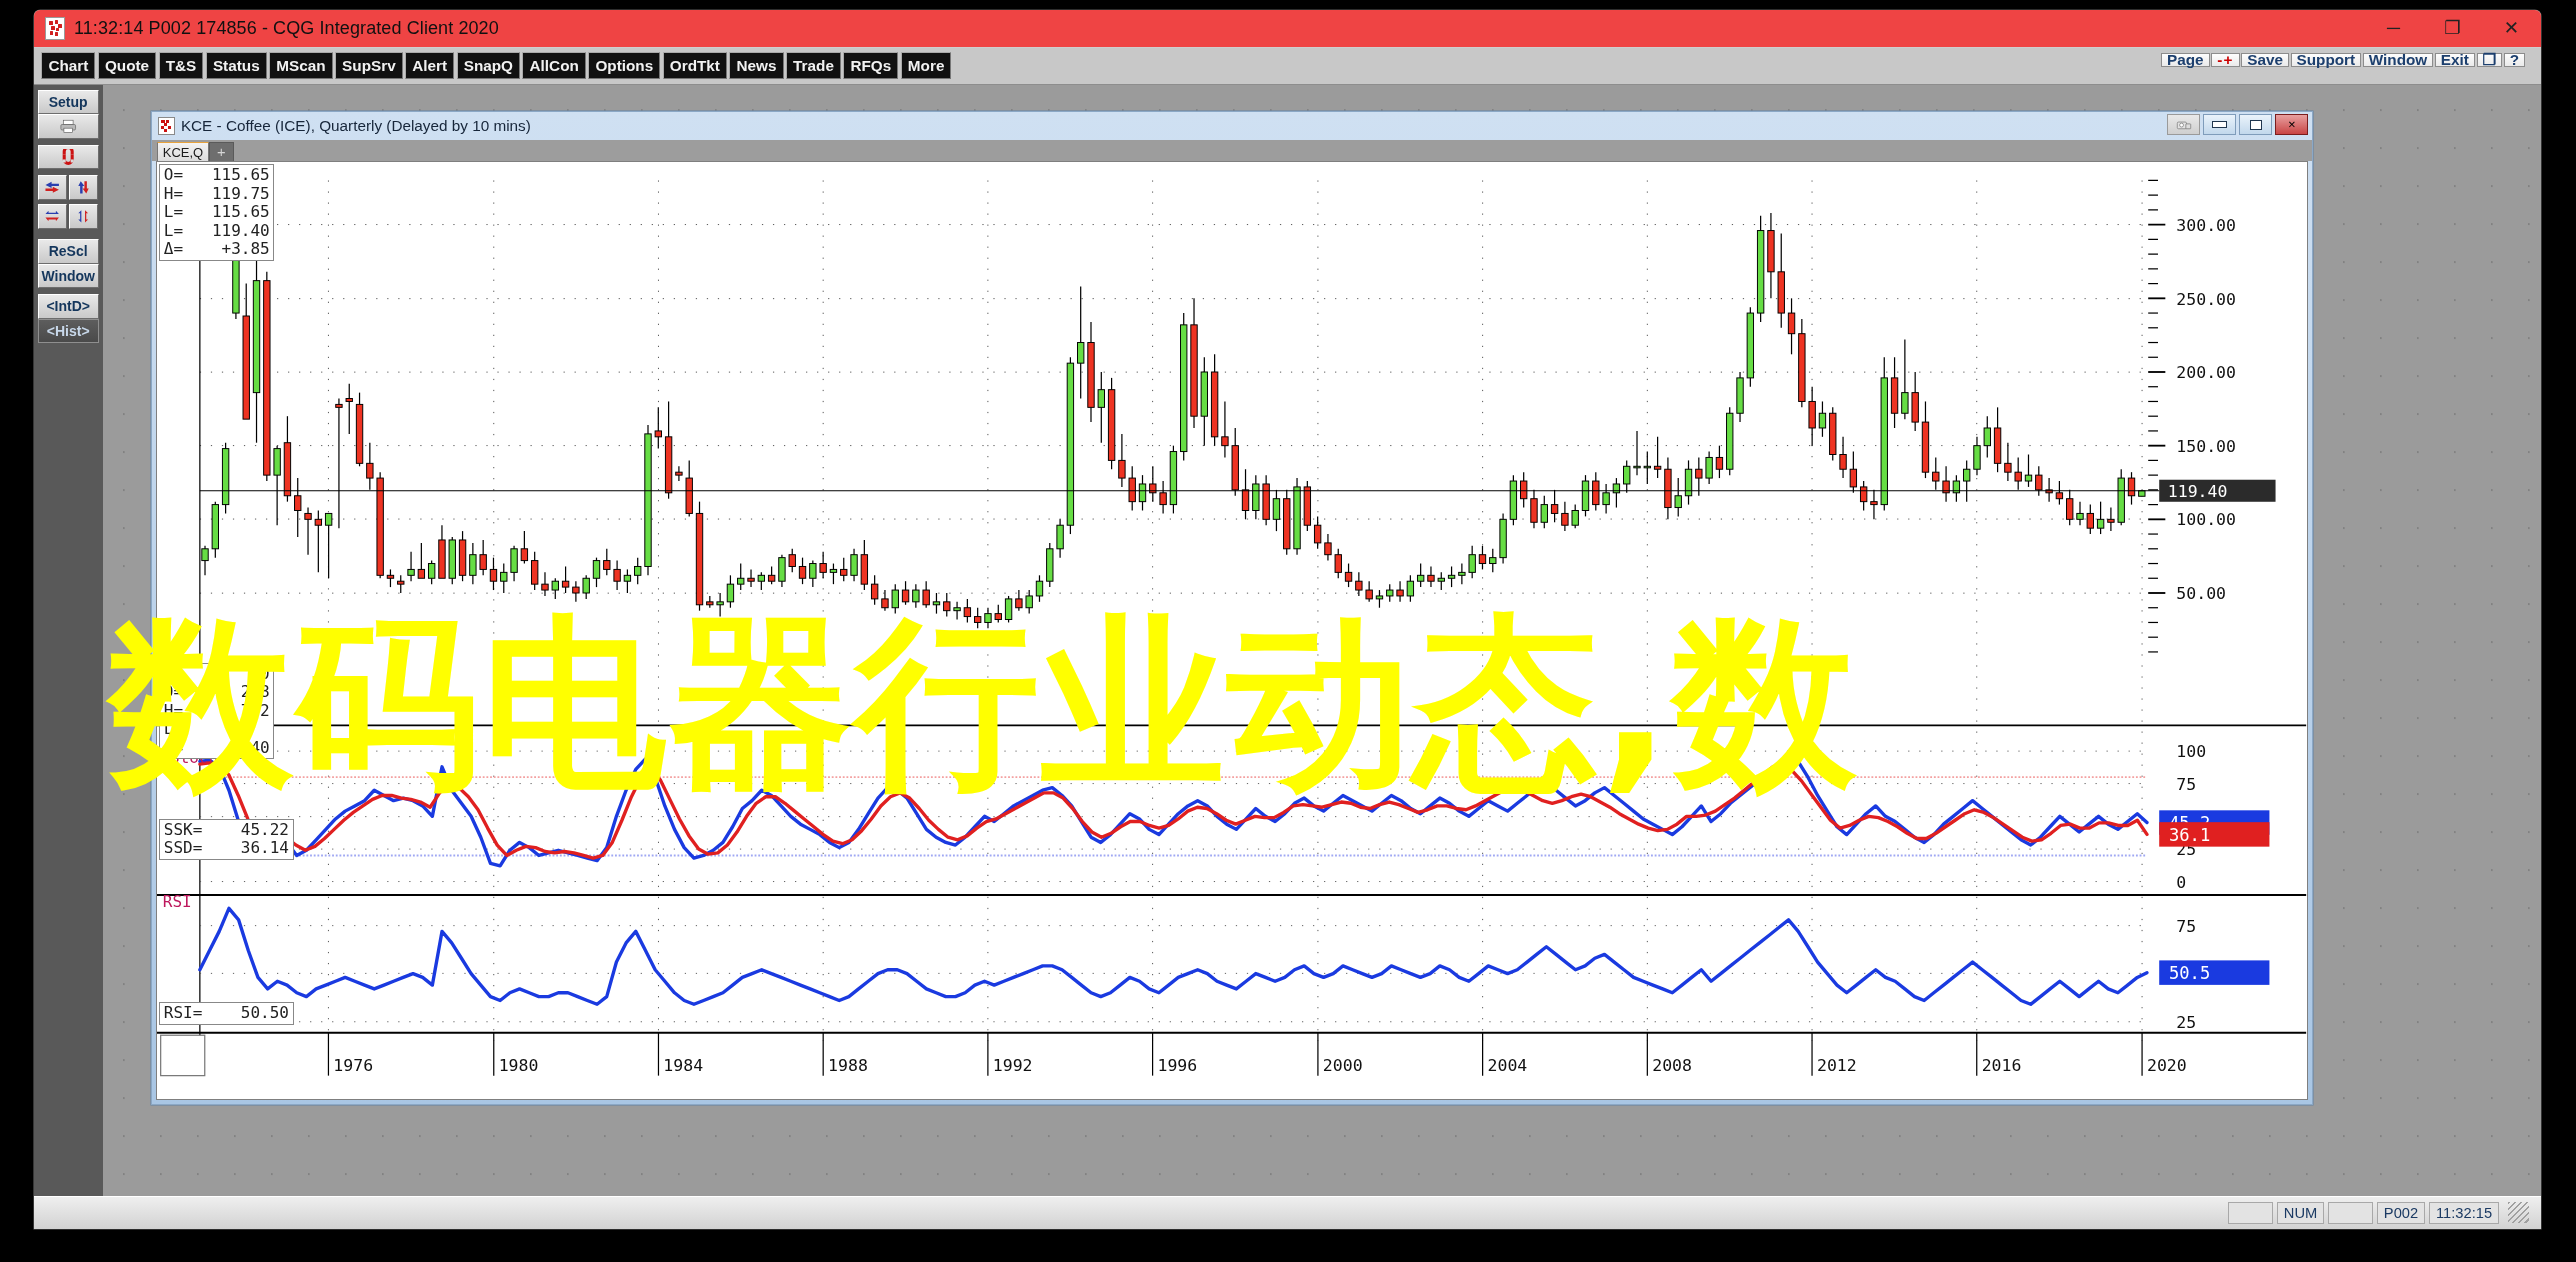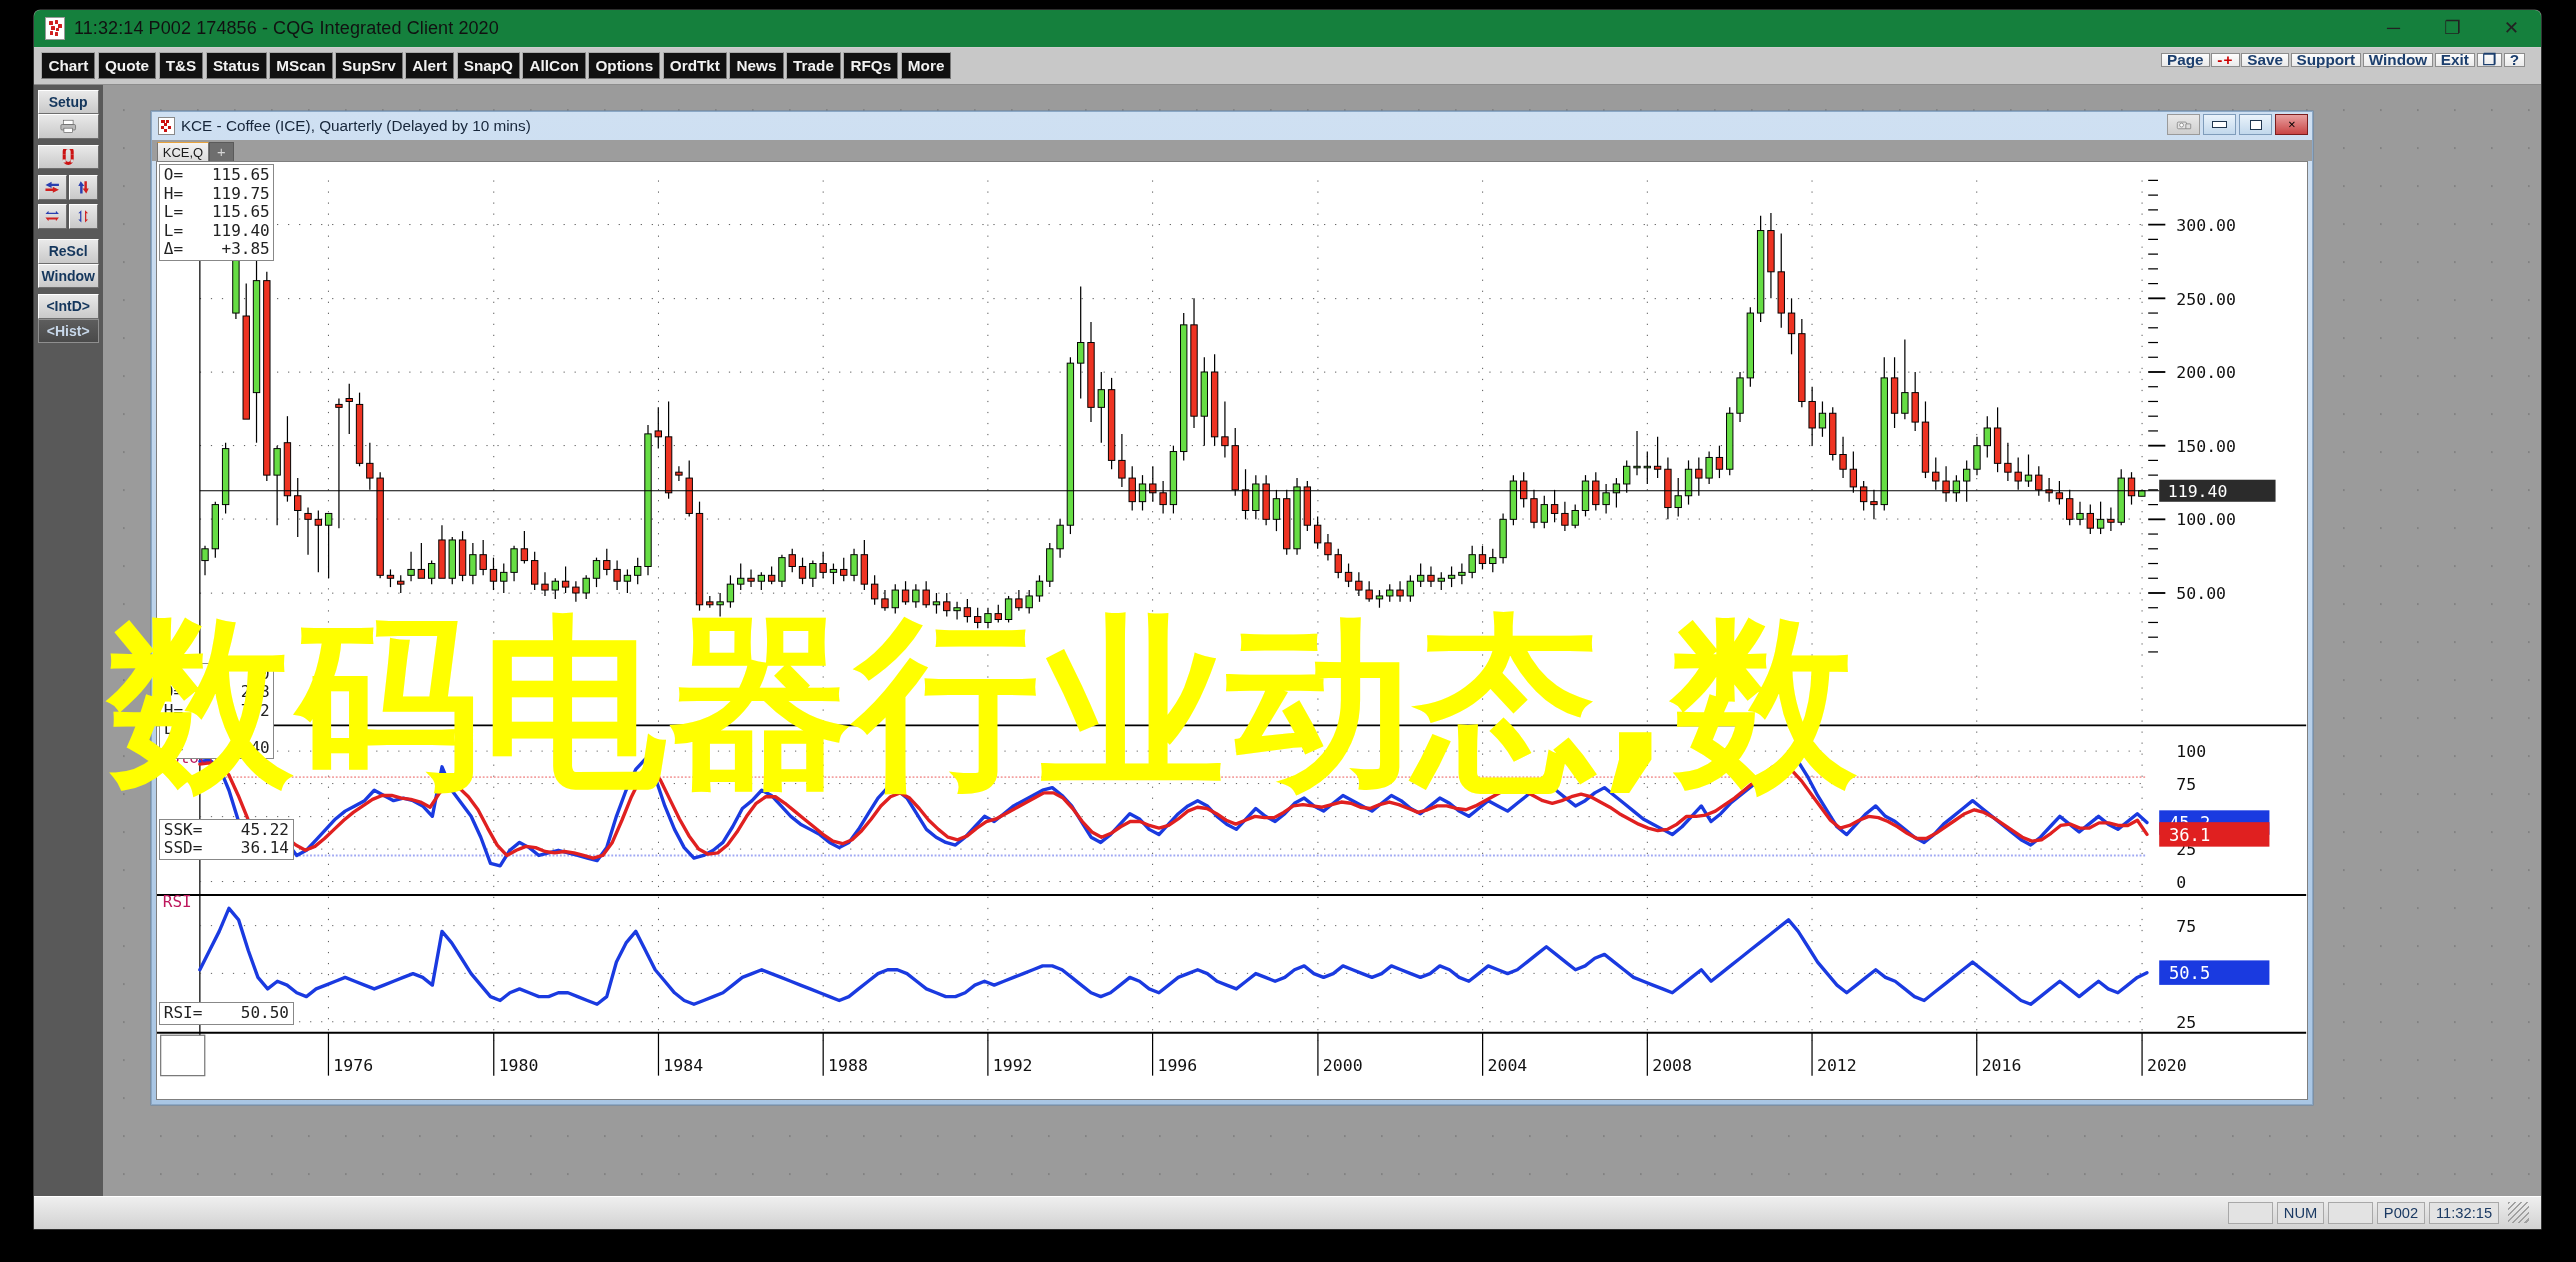--- a/index.html
+++ b/index.html
@@ -2,21 +2,21 @@
 <html style="font-size:9.8px"><head>
 <meta charset="utf-8">
 <style>
   html,body{margin:0;padding:0;background:#000;}
   body{width:2576px;height:1262px;font-family:"Liberation Sans",sans-serif;overflow:hidden;}
 
   .app-window{position:absolute;left:34px;top:9.8px;width:2507px;height:1219px;background:#d4d0c8;
     border-radius:6.1px 6.1px 0 0;box-shadow:0 0 0 0.6px #5a5a5a;overflow:hidden;display:flex;flex-direction:column;}
 
   
-  .titlebar{height:37px;background:#15803d;display:flex;align-items:center;position:relative;
+  .titlebar{height:37px;background:#ef4444;display:flex;align-items:center;position:relative;
      border-bottom:0.6px solid #cfcfcf;}
   .title-icon{width:18.4px;height:21px;margin-left:11px;margin-right:8.6px;background:#fff;border:0.6px solid #9a9a9a;
      position:relative;flex:none;}
   .title-icon i{position:absolute;width:3.7px;height:3.7px;background:#d02020;border-radius:0.6px;display:block;}
   .title-text{font-size:18px;color:#111;letter-spacing:0.1px;white-space:nowrap;}
   .win-ctrl{position:absolute;right:0;top:0;height:37px;display:flex;}
   .win-ctrl div{width:59px;height:37px;display:flex;align-items:center;justify-content:center;font-size:18.4px;color:#222;}
 
   
   .menustrip{height:37px;background:#c8c8c8;display:flex;align-items:center;position:relative;

